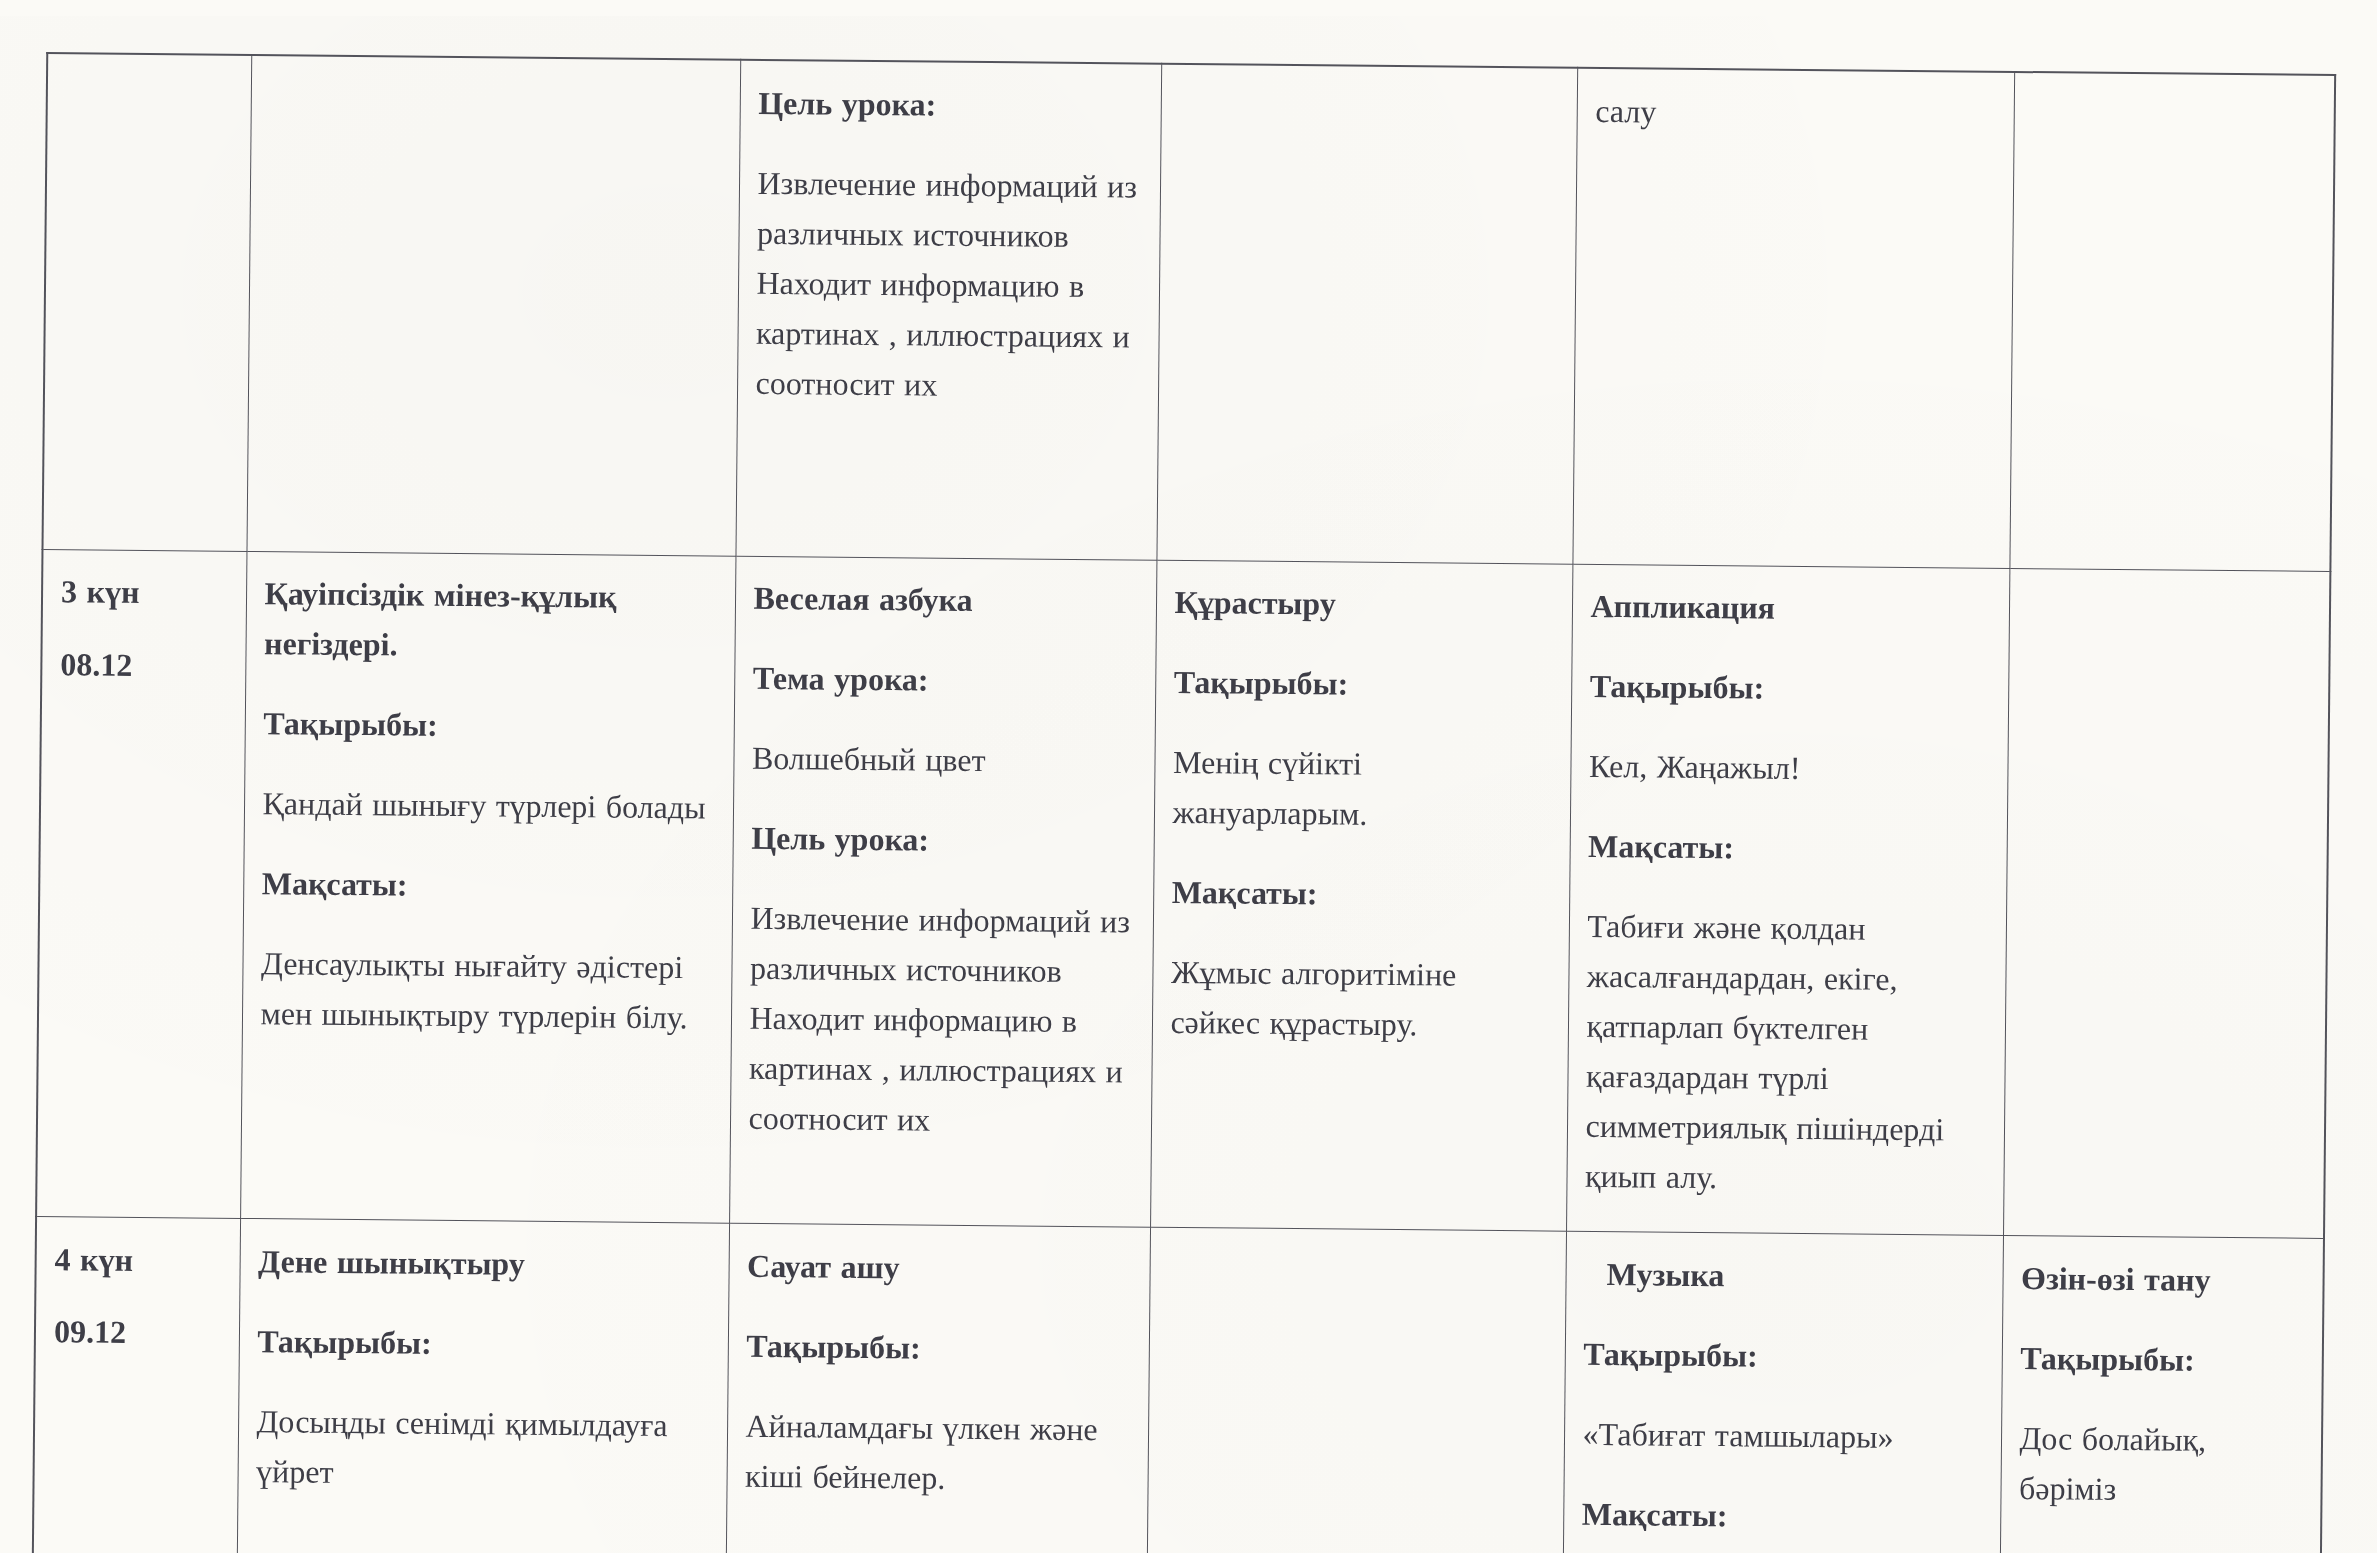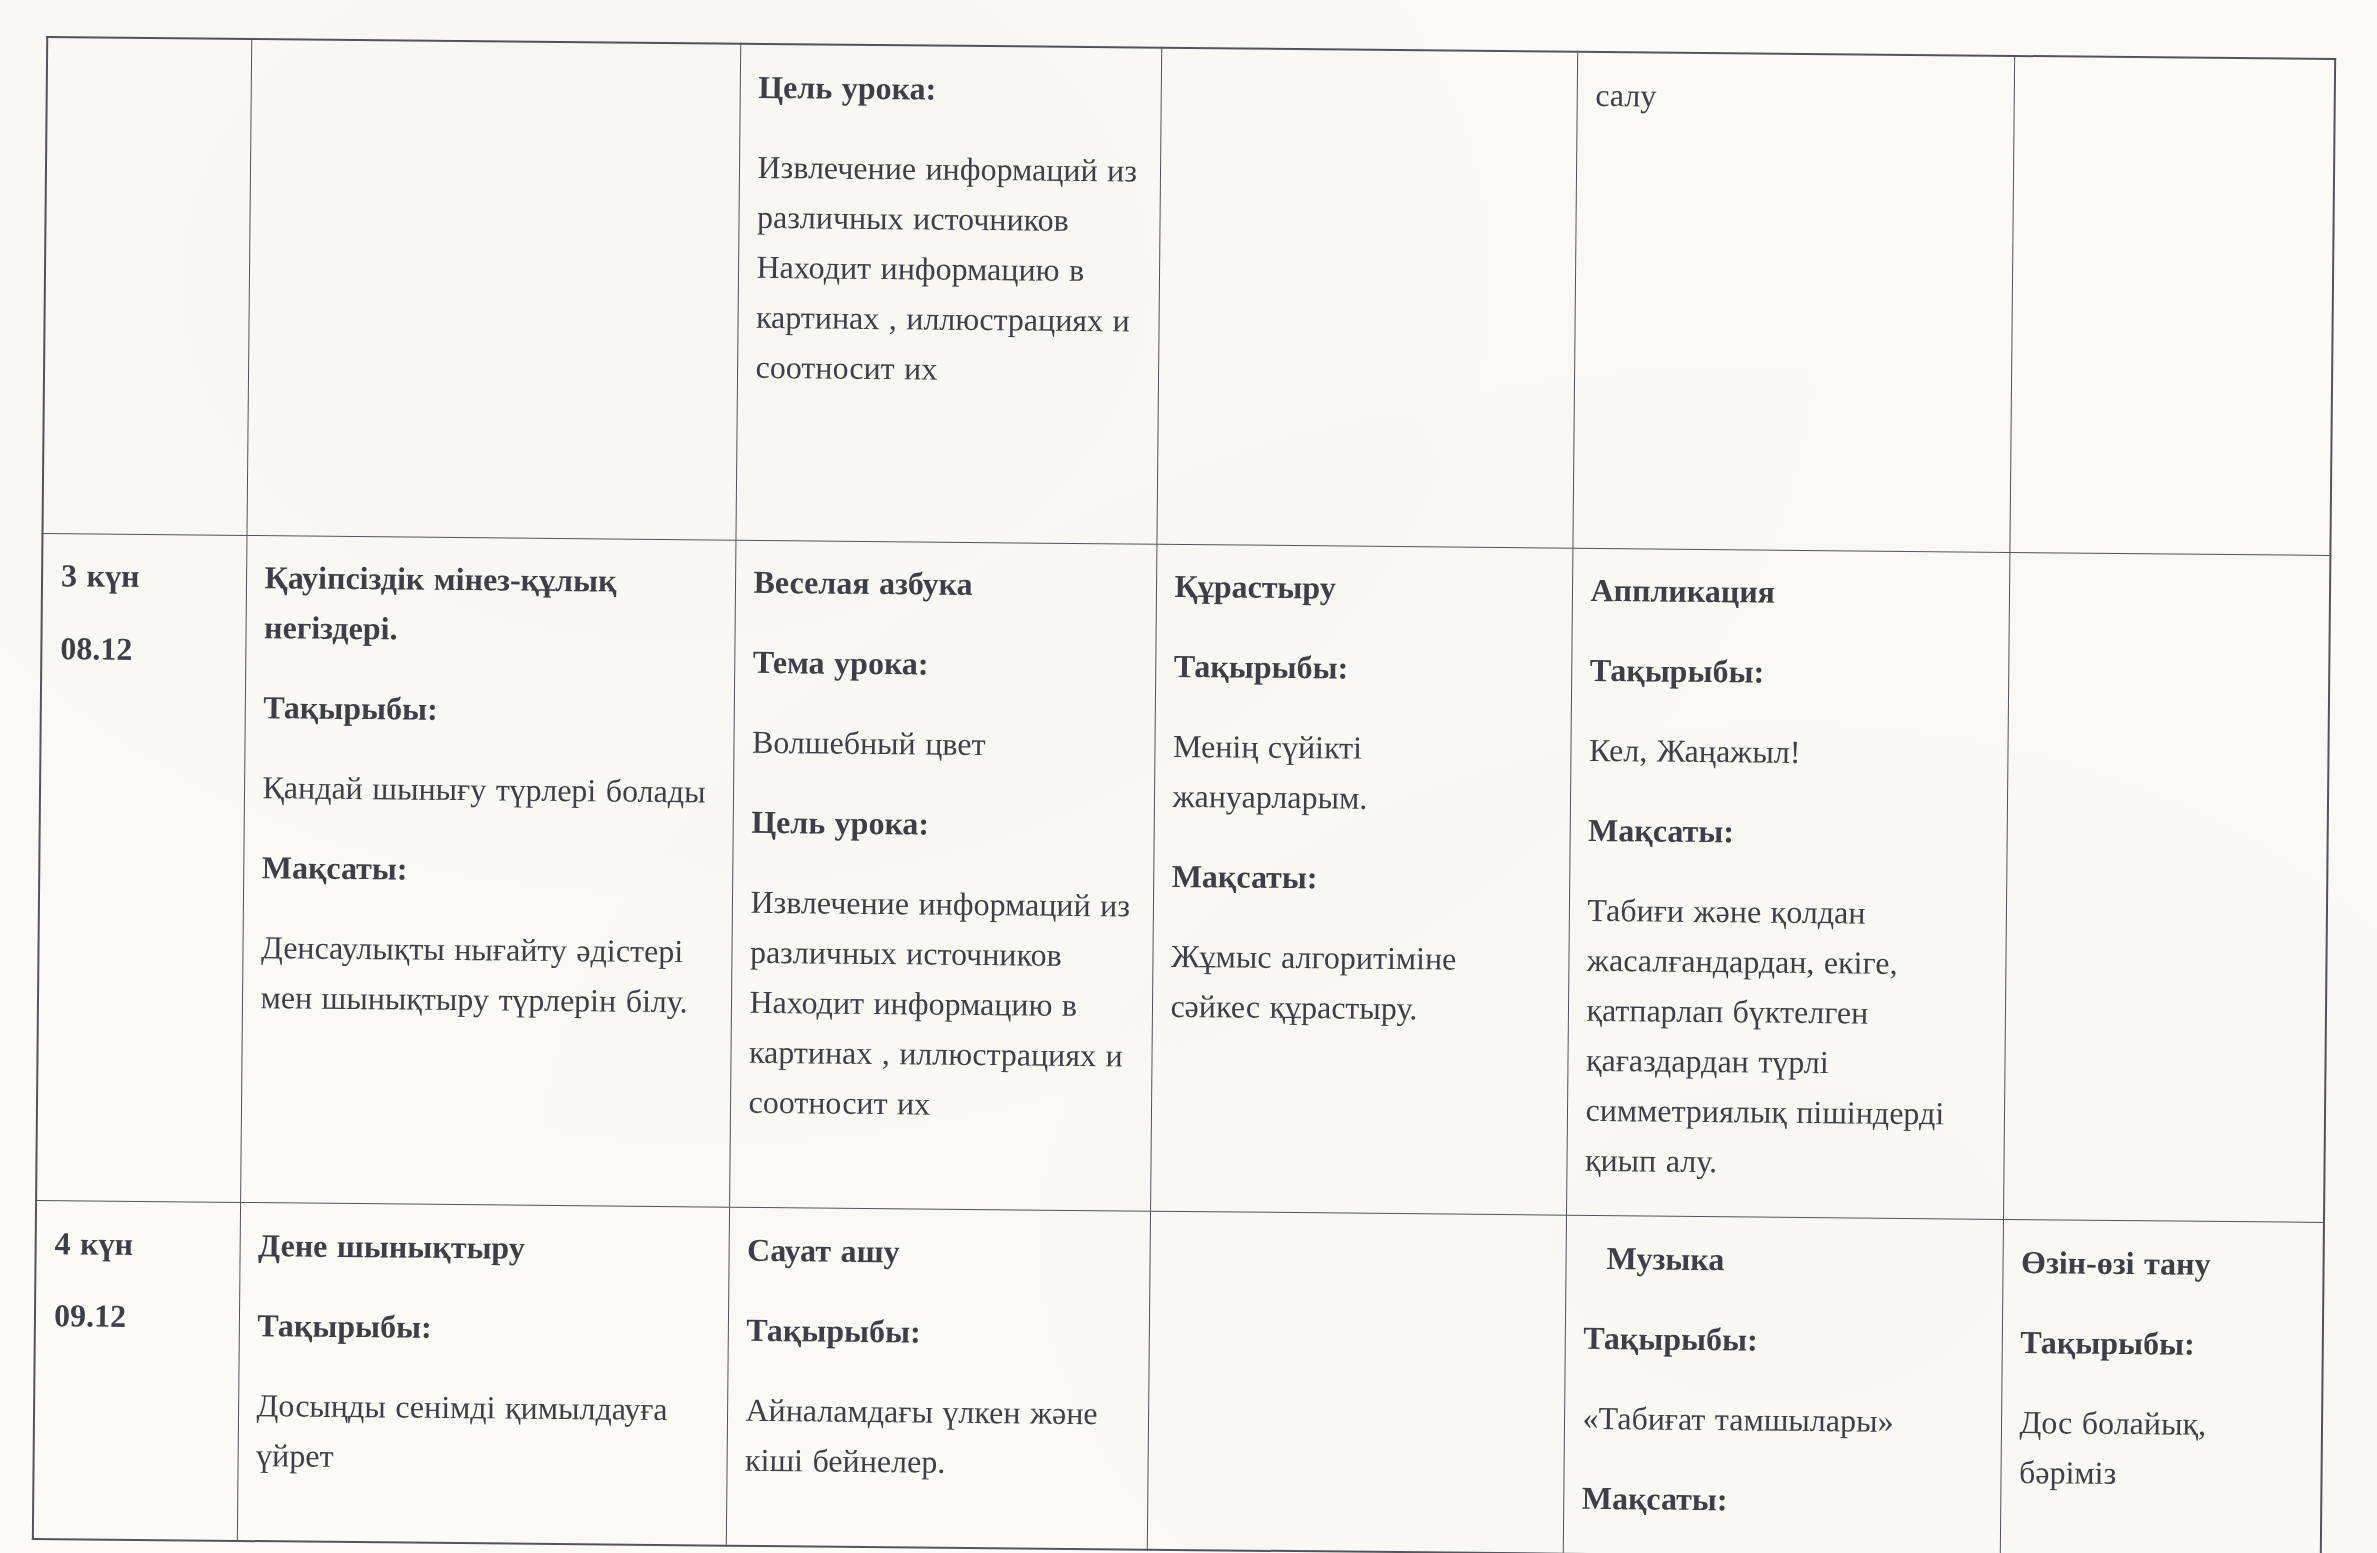--- a/index.html
+++ b/index.html
@@ -10,20 +10,21 @@
     background: #fbfaf6;
     font-family: "Liberation Serif", "DejaVu Serif", serif;
     color: #3e3e47;
   }
   .scan-page {
     position: absolute; inset: 0;
     background:
       radial-gradient(ellipse at 28% 18%, rgba(0,0,0,0.015), transparent 55%),
       radial-gradient(ellipse at 75% 80%, rgba(0,0,0,0.012), transparent 60%),
       #fbfaf6;
+    margin-top: 16px;
   }
   table.plan {
     position: absolute;
     left: 39px; top: 47px;
     width: 2288px; height: 1449px;
     border-collapse: collapse;
     table-layout: fixed;
     transform: rotate(0.55deg);
     transform-origin: 50% 50%;
     border: 2.3px solid #53535b;

